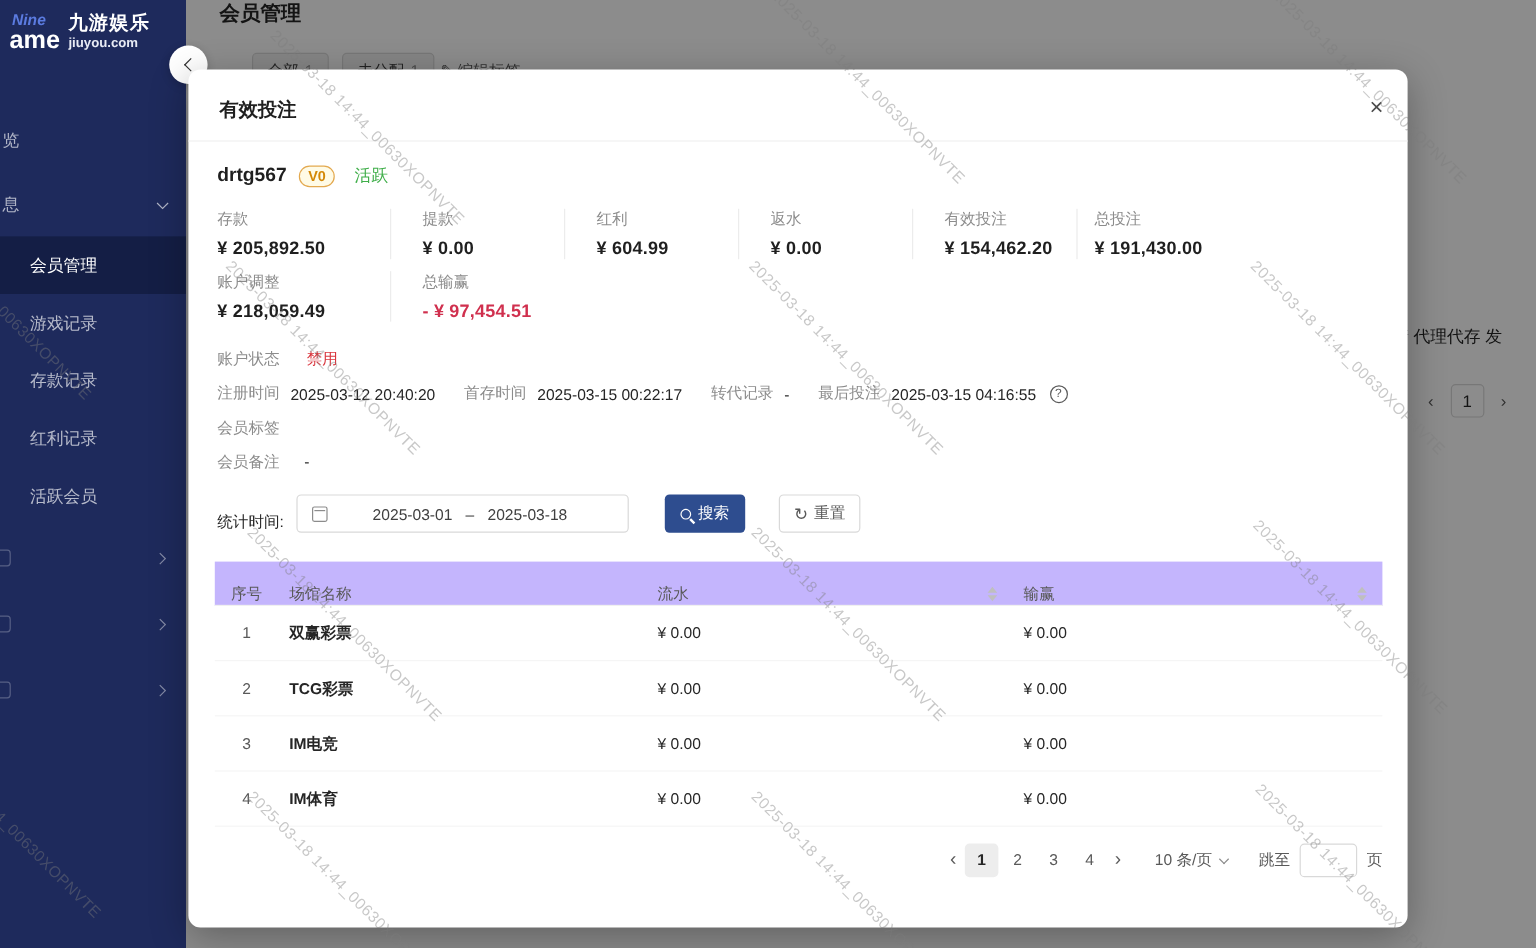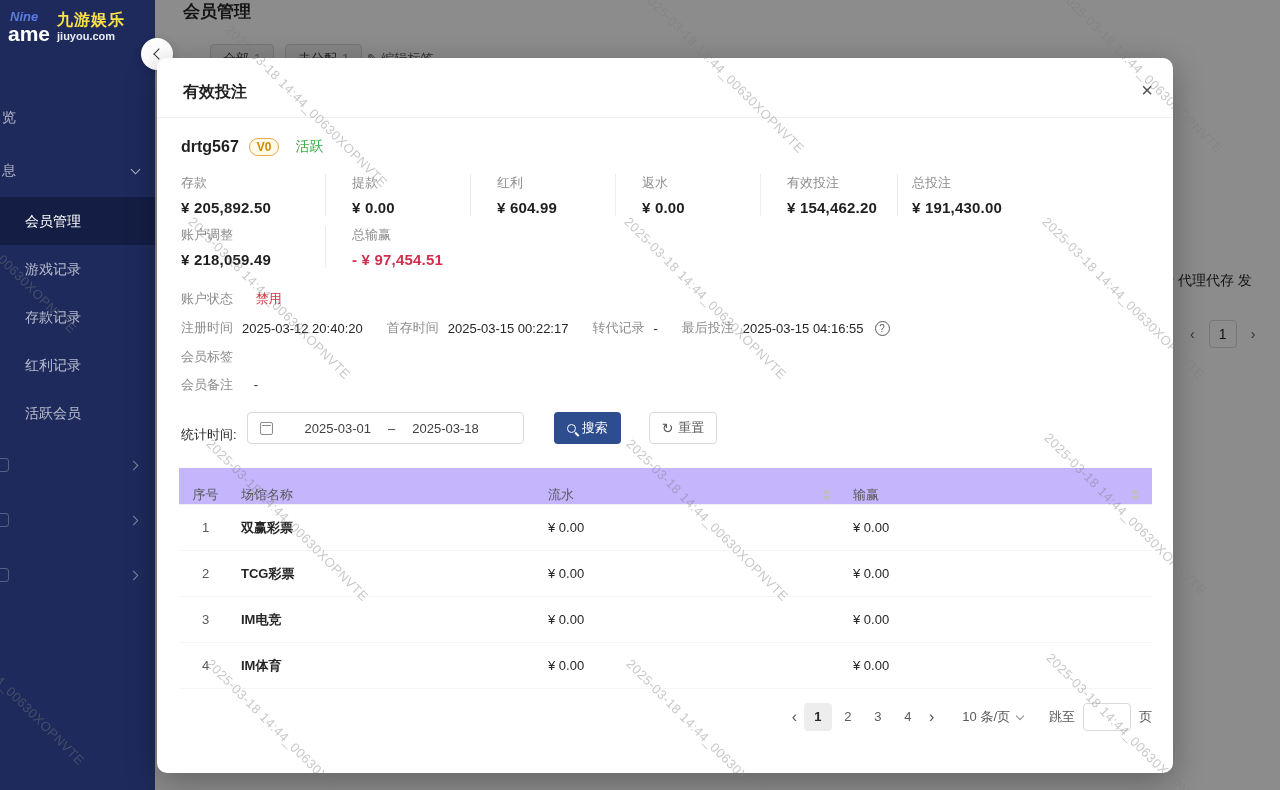--- a/index.html
+++ b/index.html
@@ -6,21 +6,21 @@
   html,body { width:1280px; height:790px; overflow:hidden; background:#fff; }
   body { position:relative; }
 
   
   .sidebar { position:absolute; left:0; top:0; width:155px; height:790px; background:#1e2a5c; z-index:10; }
   .logo { display:flex; align-items:center; gap:7px; padding:10px 6px 8px 10px; }
   .logo-left { display:flex; flex-direction:column; line-height:1; }
   .logo-nine { color:#5b7be0; font-weight:bold; font-style:italic; font-size:13px; }
   .logo-ame  { color:#fff; font-weight:bold; font-size:21px; margin-left:-2px; }
   .logo-right { display:flex; flex-direction:column; line-height:1.15; }
-  .logo-cn { color:#fde047; font-weight:bold; font-size:16px; letter-spacing:1px; }
+  .logo-cn { color:#ffffff; font-weight:bold; font-size:16px; letter-spacing:1px; }
   .logo-domain { color:#e8ebf5; font-size:11px; font-weight:bold; }
 
   .side-partial { position:absolute; left:2px; color:rgba(255,255,255,.65); font-size:14px; }
   .sp1 { top:109px; } .sp2 { top:162px; }
   .chev { display:inline-block; border:solid rgba(255,255,255,.65); border-width:0 1.5px 1.5px 0; padding:3px; }
   .chev-down { transform:rotate(45deg); }
   .chev-right { transform:rotate(-45deg); }
   .side-chev-down { position:absolute; right:16px; top:166px; }
 
   .menu { position:absolute; top:197px; left:0; right:0; }
@@ -77,21 +77,21 @@
   .help-icon { width:15px; height:15px; border:1px solid #595959; border-radius:50%; color:#595959; font-size:10px; display:inline-flex; align-items:center; justify-content:center; margin-left:2px; }
   .m-tag { position:absolute; left:24px; top:290px; font-size:13px; }
   .m-note { position:absolute; left:24px; top:318px; font-size:13px; }
   .m-note .v { color:#262626; margin-left:17px; }
 
   .m-filter { position:absolute; left:24px; top:354px; display:flex; align-items:flex-end; font-size:13px; }
   .m-filter .lab { color:#262626; }
   .date-picker { margin-left:10px; width:277px; height:32px; border:1px solid #d9d9d9; border-radius:4px; display:flex; align-items:center; padding:0 12px; cursor:pointer; background:#fff; }
   .cal-icon { width:13px; height:13px; border:1.4px solid #8c8c8c; border-radius:2px; position:relative; flex:0 0 auto; }
   .cal-icon::after { content:''; position:absolute; left:1px; right:1px; top:2px; height:1.4px; background:#8c8c8c; }
-  .dates { flex:1; display:flex; justify-content:center; gap:17px; color:#404040; }
+  .dates { flex:1; display:flex; justify-content:center; gap:11px; color:#404040; }
   .btn-search { margin-left:30px; height:32px; padding:0 13px; background:#2e4d8f; color:#fff; border:none; border-radius:4px; font-size:13px; display:flex; align-items:center; gap:6px; cursor:pointer; }
   .search-ic { width:9px; height:9px; border:1.5px solid #fff; border-radius:50%; position:relative; display:inline-block; }
   .search-ic::after { content:''; position:absolute; width:1.5px; height:5px; background:#fff; left:8px; top:7px; transform:rotate(-45deg); }
   .btn-reset { margin-left:28px; height:32px; padding:0 12px; background:#fff; color:#595959; border:1px solid #d9d9d9; border-radius:4px; font-size:13px; display:flex; align-items:center; gap:5px; cursor:pointer; }
   .reset-ic { font-size:14px; line-height:1; }
 
   .m-table { position:absolute; left:22px; top:410px; width:973px; font-size:13px; }
   .t-head { display:flex; height:37px; background:#c4b5fd; border-bottom:1px solid #f0f0f0; align-items:flex-end; color:#595959; }
   .t-row { display:flex; height:46px; border-bottom:1px solid #f5f5f5; align-items:center; }
   .c-no { width:53px; text-align:center; color:#595959; }

